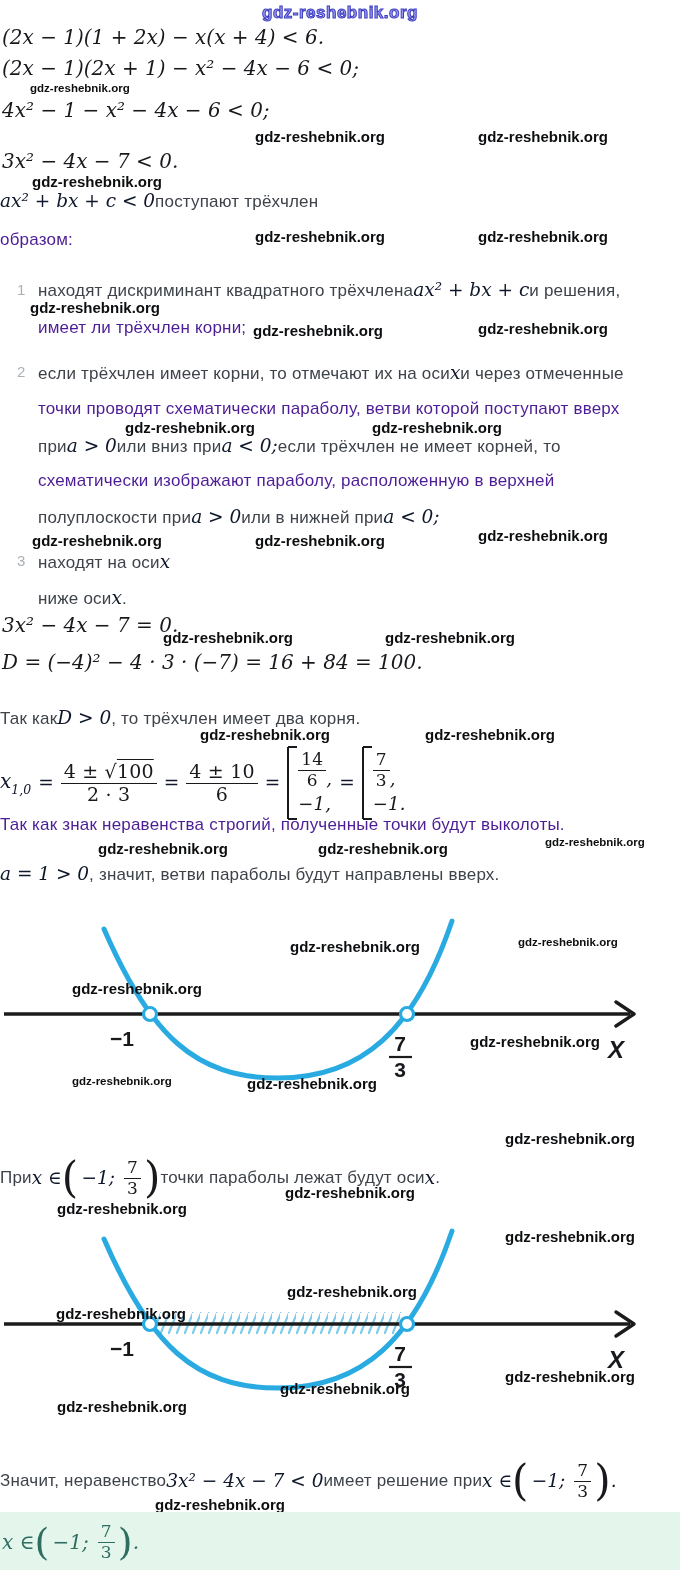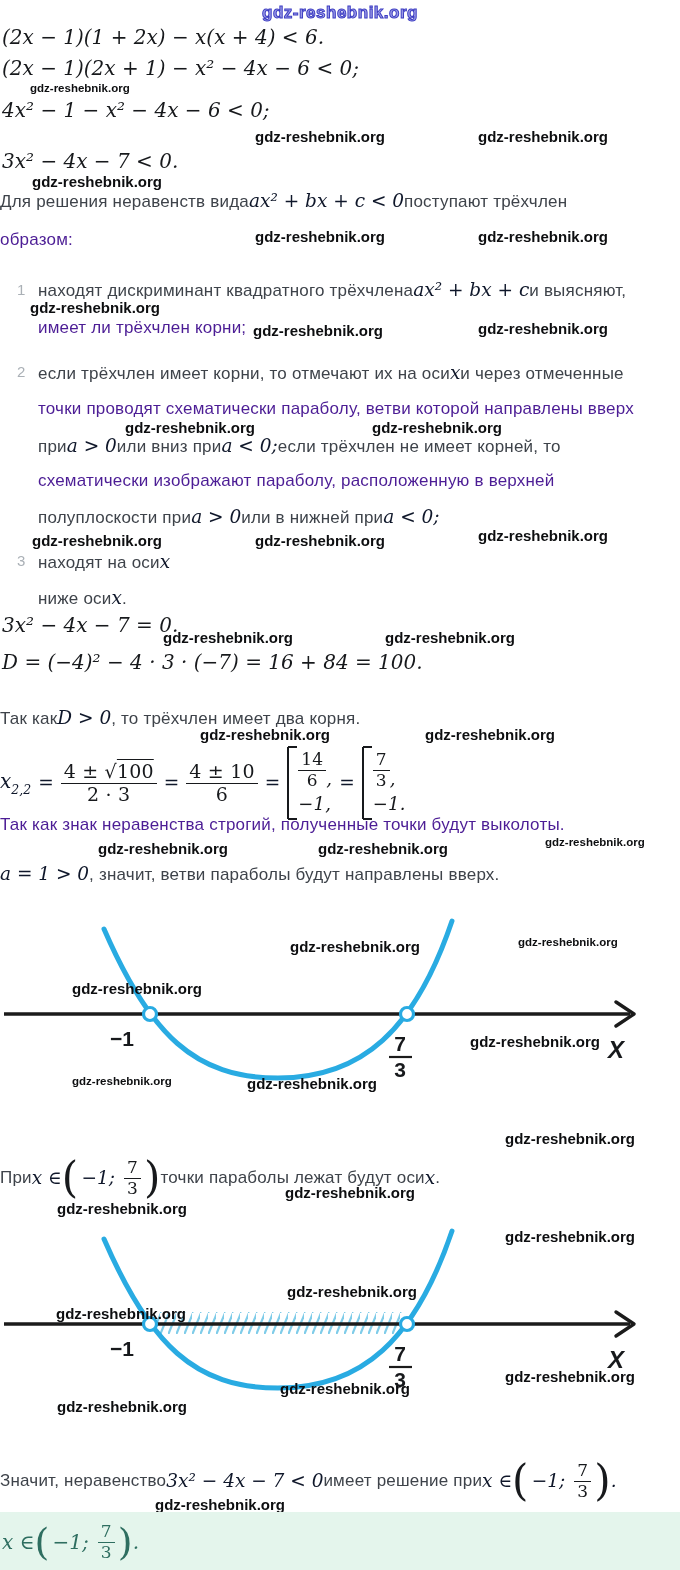--- a/index.html
+++ b/index.html
@@ -51,46 +51,45 @@
   <div class="eq" style="top:25px;left:2px">(2x − 1)(1 + 2x) − x(x + 4) &lt; 6.</div>
   <div class="eq" style="top:56px;left:2px">(2x − 1)(2x + 1) − x² − 4x − 6 &lt; 0;</div>
   <div class="wm sm" style="top:82px;left:30px">gdz-reshebnik.org</div>
   <div class="eq" style="top:98px;left:2px">4x² − 1 − x² − 4x − 6 &lt; 0;</div>
   <div class="wm" style="top:128px;left:255px">gdz-reshebnik.org</div>
   <div class="wm" style="top:128px;left:478px">gdz-reshebnik.org</div>
   <div class="eq" style="top:149px;left:2px">3x² − 4x − 7 &lt; 0.</div>
   <div class="wm" style="top:173px;left:32px">gdz-reshebnik.org</div>
 
   <div class="row" style="top:189px;left:0">
-    <span>Для решения неравенств вида </span>
       <span class="mi">ax² + bx + c &lt; 0</span>
       <span> поступают трёхчлен</span>
   </div>
   <div class="t" style="top:229px;left:0">образом:</div>
   <div class="wm" style="top:228px;left:255px">gdz-reshebnik.org</div>
   <div class="wm" style="top:228px;left:478px">gdz-reshebnik.org</div>
 
   <div class="num" style="top:281px;left:17px">1</div>
   <div class="row" style="top:278px;left:38px">
     <span>находят дискриминант квадратного трёхчлена </span>
       <span class="mi">ax² + bx + c</span>
-      <span> и выясняют,</span>
+      <span> и решения,</span>
   </div>
   <div class="wm" style="top:299px;left:30px">gdz-reshebnik.org</div>
   <div class="t" style="top:317px;left:38px">имеет ли трёхчлен корни;</div>
   <div class="wm" style="top:322px;left:253px">gdz-reshebnik.org</div>
   <div class="wm" style="top:320px;left:478px">gdz-reshebnik.org</div>
 
   <div class="num" style="top:363px;left:17px">2</div>
   <div class="row" style="top:361px;left:38px">
     <span>если трёхчлен имеет корни, то отмечают их на оси </span>
       <span class="mi">x</span>
       <span> и через отмеченные</span>
   </div>
-  <div class="t" style="top:398px;left:38px">точки проводят схематически параболу, ветви которой направлены вверх</div>
+  <div class="t" style="top:398px;left:38px">точки проводят схематически параболу, ветви которой поступают вверх</div>
   <div class="wm" style="top:419px;left:125px">gdz-reshebnik.org</div>
   <div class="wm" style="top:419px;left:372px">gdz-reshebnik.org</div>
   <div class="row" style="top:434px;left:38px">
     <span>при </span>
       <span class="mi">a &gt; 0</span>
       <span> или вниз при </span>
       <span class="mi">a &lt; 0;</span>
       <span> если трёхчлен не имеет корней, то</span>
   </div>
   <div class="t" style="top:470px;left:38px">схематически изображают параболу, расположенную в верхней</div>
@@ -121,21 +120,21 @@
   <div class="eq" style="top:650px;left:2px">D = (−4)² − 4 · 3 · (−7) = 16 + 84 = 100.</div>
   <div class="row" style="top:706px;left:0">
     <span>Так как </span>
       <span class="mi">D &gt; 0</span>
       <span>, то трёхчлен имеет два корня.</span>
   </div>
   <div class="wm" style="top:726px;left:200px">gdz-reshebnik.org</div>
   <div class="wm" style="top:726px;left:425px">gdz-reshebnik.org</div>
 
   <div class="row c" style="top:744px;left:0;height:78px">
-    <span class="mi" style="font-size:20px"><span>x</span><span class="msub">2,2</span></span>
+    <span class="mi" style="font-size:20px"><span>x</span><span class="msub">1,0</span></span>
     <span class="mi gap"></span>
     <span class="mi">=</span>
     <span class="gap"></span>
     <span class="frac">
         <span class="fn"><span>4 ± √</span><span class="rad">100</span></span>
         <span class="fd">2 · 3</span>
       </span>
     <span class="gap"></span>
     <span class="mi">=</span>
     <span class="gap"></span>

